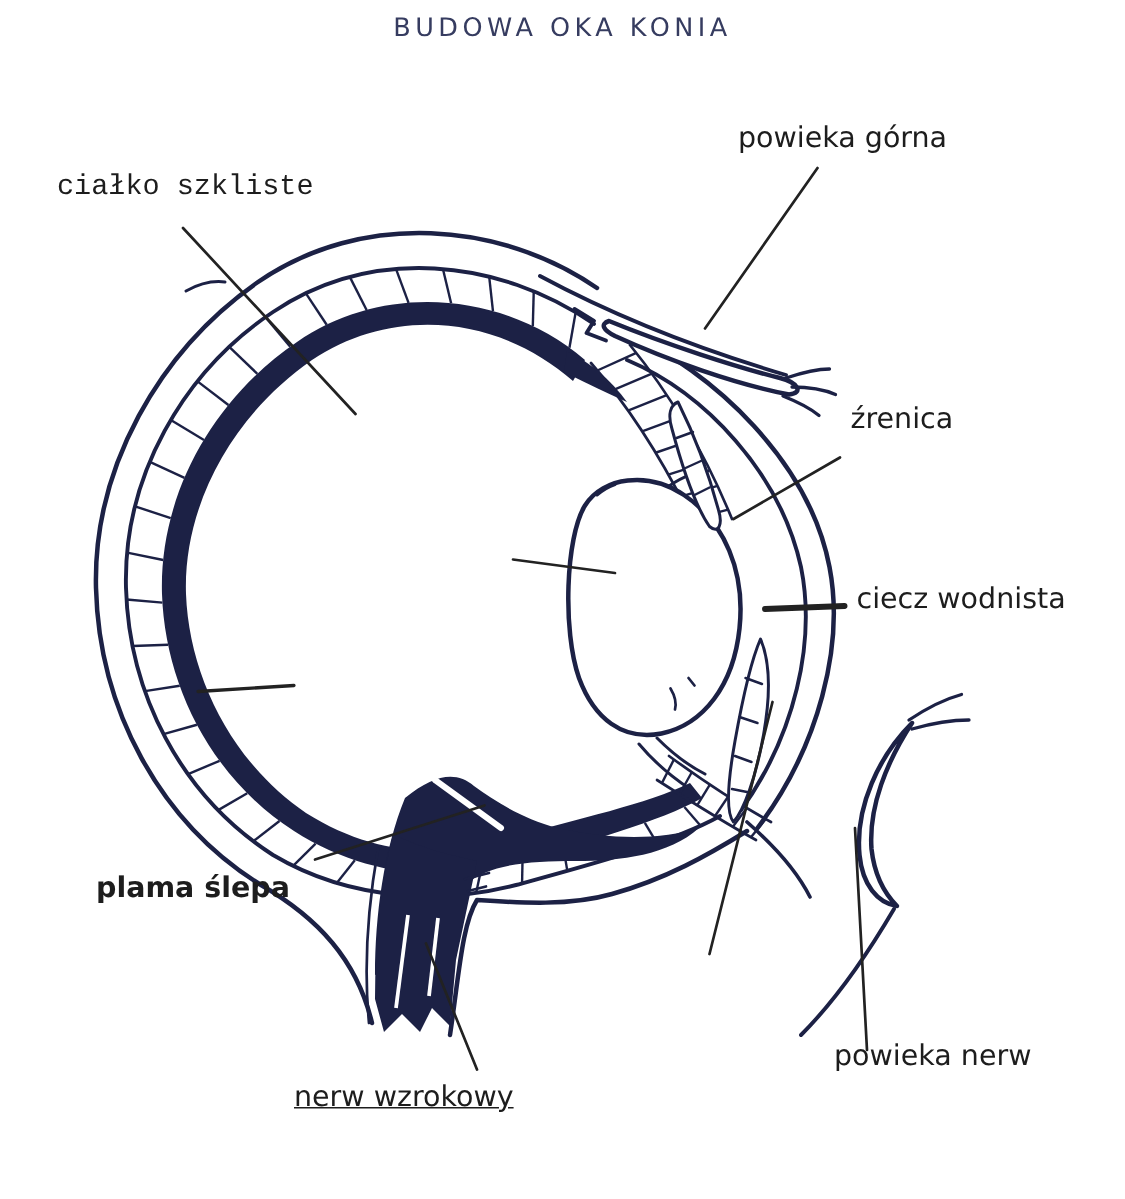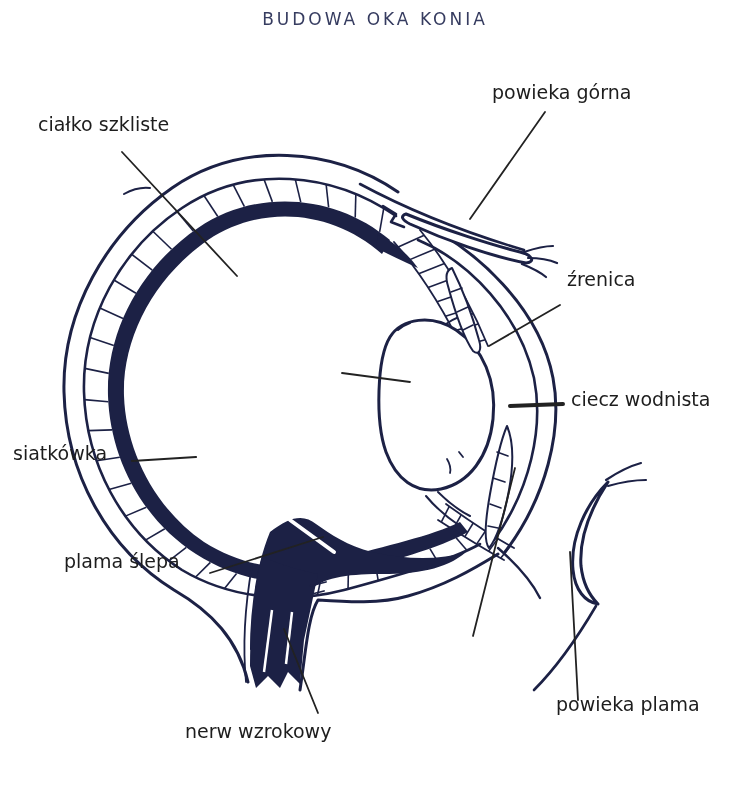--- a/index.html
+++ b/index.html
@@ -6,30 +6,30 @@
   body{width:750px;height:799px;overflow:hidden;font-family:"DejaVu Sans","Liberation Sans",sans-serif;}
   #stage{position:relative;width:750px;height:799px;background:var(--bg,#fff);}
   #eye-svg{position:absolute;left:0;top:0;color:var(--ink,#1c2145);}
   .diagram-title{
     position:absolute;left:0;top:9px;width:750px;text-align:center;
     font-size:17px;letter-spacing:3px;color:var(--title,#363c60);
   }
   .lbl{
     position:absolute;font-size:19px;color:var(--label,#1d1d1d);white-space:nowrap;line-height:1.1;
   }
-  .lbl-cialko{left:38px;top:114px;}
+  .lbl-cialko{left:38px;top:114px;font-family:Liberation Mono, monospace;}
   .lbl-powieka-gorna{left:492px;top:82px;}
   .lbl-zrenica{left:547px;top:269px;margin-left:20px;}
   .lbl-soczewka{left:226px;top:347px;}
   .lbl-ciecz{left:571px;top:389px;}
   .lbl-siatkowka{left:13px;top:443px;}
-  .lbl-plama{left:64px;top:551px;}
+  .lbl-plama{left:64px;top:582px;font-weight:bold;}
   .lbl-teczowka{left:404px;top:641px;}
   .lbl-powieka-dolna{left:556px;top:694px;}
-  .lbl-nerw{left:185px;top:721px;}
+  .lbl-nerw{left:196px;top:721px;text-decoration:underline;}
   .ink{stroke:currentColor;fill:none;stroke-linecap:round;stroke-linejoin:round;}
   .ink-fill{fill:currentColor;stroke:none;}
   .whitefill{fill:#fff;stroke:currentColor;stroke-linecap:round;stroke-linejoin:round;}
   .leader{stroke:var(--leader,#222);fill:none;stroke-linecap:round;}
 </style>
 </head>
 <body>
 
 <div id="stage">
 
@@ -155,17 +155,16 @@
       <path class="leader" stroke-width="1.8" d="M 570 552 L 578 700"></path>
       <path class="leader" stroke-width="1.8" d="M 284 629 L 318 713"></path>
     </g>
   </svg>
 
   <div class="diagram-title">BUDOWA OKA KONIA</div>
   <div class="lbl lbl-cialko">ciałko szkliste</div>
   <div class="lbl lbl-powieka-gorna">powieka górna</div>
   <div class="lbl lbl-zrenica">źrenica</div>
   <div class="lbl lbl-ciecz">ciecz wodnista</div>
-  <div class="lbl lbl-siatkowka">siatkówka</div>
   <div class="lbl lbl-plama">plama ślepa</div>
-  <div class="lbl lbl-powieka-dolna">powieka plama</div>
+  <div class="lbl lbl-powieka-dolna">powieka nerw</div>
   <div class="lbl lbl-nerw">nerw wzrokowy</div>
 </div>
 
 </body></html>

